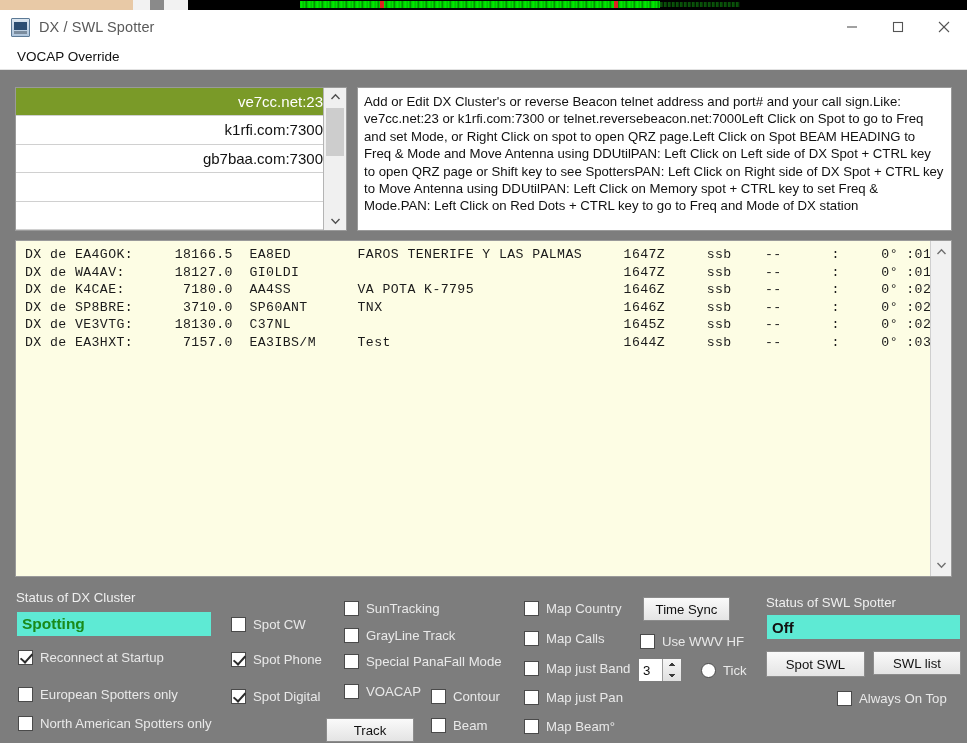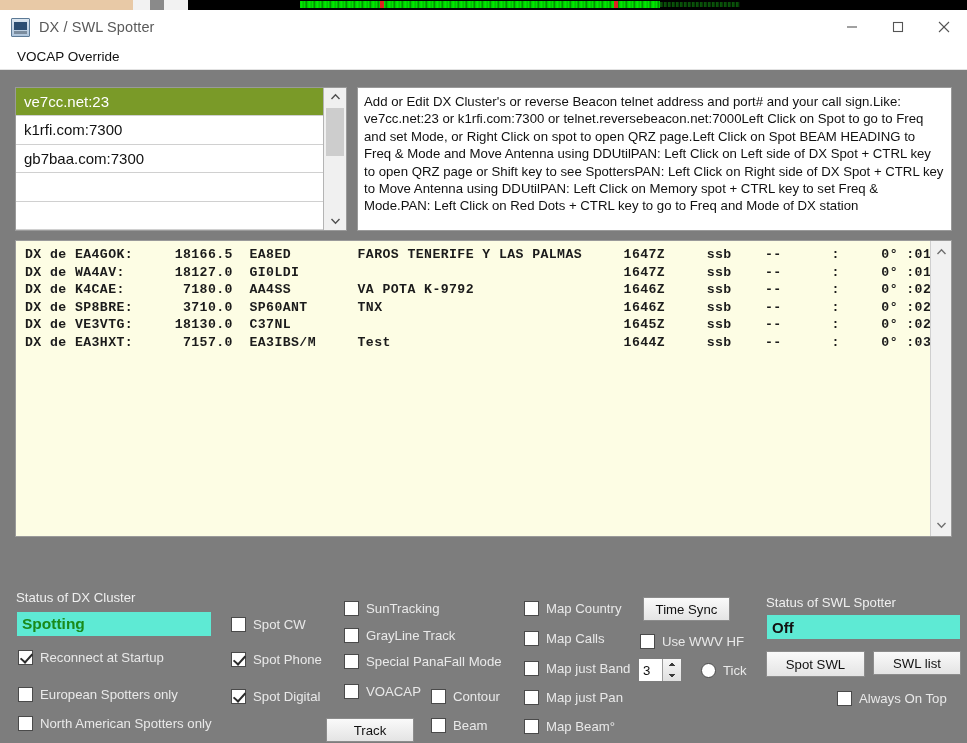--- a/index.html
+++ b/index.html
@@ -74,21 +74,21 @@
     background:#cfcfcf;border:1px solid #9a9a9a;box-sizing:border-box;
     display:flex;
   }
   .cluster-list{
     width:308px;height:142px;background:#fff;box-sizing:border-box;
     border-right:1px solid #b4b4b4;
   }
   .cluster-item{
     height:28.4px;line-height:28.4px;padding-left:8px;font-size:15px;color:#111;
     border-bottom:1px solid #d0d0d0;box-sizing:border-box;
-    white-space:nowrap;overflow:hidden;
+    white-space:nowrap;overflow:hidden;text-align:right;
   }
   .cluster-item.sel{background:#7a9a28;color:#fff;}
   .vscroll{
     width:22px;background:#f0f0f0;position:relative;
     display:flex;flex-direction:column;justify-content:space-between;
     align-items:center;
   }
   .vscroll .arrow{height:18px;display:flex;align-items:center;justify-content:center;}
   .vscroll .thumb{
     position:absolute;left:2px;top:20px;width:18px;height:48px;background:#cdcdcd;
@@ -97,24 +97,23 @@
   
   .help-wrap{
     position:absolute;left:357px;top:17px;width:595px;height:144px;
     background:#fff;border:1px solid #9a9a9a;box-sizing:border-box;
     padding:5px 7px 0 6px;overflow:hidden;
   }
   .help-text{font-size:13.2px;line-height:17.4px;color:#111;}
 
   
   .spot-wrap{
-    position:absolute;left:15px;top:170px;width:937px;height:297px;
+    position:absolute;left:15px;top:170px;width:937px;height:337px;
     background:#000000;border:1px solid #9a9a9a;box-sizing:border-box;
     display:flex;
-    font-weight:bold;
   }
   .spot-area{
     flex:1;background:#fdfde4;padding-top:5px;overflow:hidden;
   }
   .spot-row{
     font-family:"Liberation Mono","DejaVu Sans Mono",monospace;
     font-size:13.2px;line-height:17.5px;color:#1b1b1b;white-space:pre;
     padding-left:9px;letter-spacing:.4px;
   }
   .spot-scroll{
@@ -236,21 +235,21 @@
     </div>
 
     <div class="help-wrap">
       <div class="help-text">Add or Edit DX Cluster's or reverse Beacon telnet address and port# and your call sign.Like: ve7cc.net:23 or k1rfi.com:7300 or telnet.reversebeacon.net:7000Left Click on Spot to go to Freq and set Mode, or Right Click on spot to open QRZ page.Left Click on Spot BEAM HEADING to Freq &amp; Mode and Move Antenna using DDUtilPAN: Left Click on Left side of DX Spot + CTRL key to open QRZ page or Shift key to see SpottersPAN: Left Click on Right side of DX Spot + CTRL key to Move Antenna using DDUtilPAN: Left Click on Memory spot + CTRL key  to set Freq &amp; Mode.PAN: Left Click on Red Dots  + CTRL key to go to Freq and Mode of DX station</div>
     </div>
 
     <div class="spot-wrap">
       <div class="spot-area">
         <div class="spot-row">DX de EA4GOK:     18166.5  EA8ED        FAROS TENERIFE Y LAS PALMAS     1647Z     ssb    --      :     0° :01</div>
         <div class="spot-row">DX de WA4AV:      18127.0  GI0LDI                                       1647Z     ssb    --      :     0° :01</div>
-        <div class="spot-row">DX de K4CAE:       7180.0  AA4SS        VA POTA K-9792                  1646Z     ssb    --      :     0° :02</div>
+        <div class="spot-row">DX de K4CAE:       7180.0  AA4SS        VA POTA K-7795                  1646Z     ssb    --      :     0° :02</div>
         <div class="spot-row">DX de SP8BRE:      3710.0  SP60ANT      TNX                             1646Z     ssb    --      :     0° :02</div>
         <div class="spot-row">DX de VE3VTG:     18130.0  C37NL                                        1645Z     ssb    --      :     0° :02</div>
         <div class="spot-row">DX de EA3HXT:      7157.0  EA3IBS/M     Test                            1644Z     ssb    --      :     0° :03</div>
       </div>
       <div class="spot-scroll">
         <div class="arrow up">
           <svg width="11" height="8" viewBox="0 0 11 8">
               <polyline points="1.5,6 5.5,1.8 9.5,6" fill="none" stroke="#707070" stroke-width="1.4"></polyline>
             </svg>
         </div>

